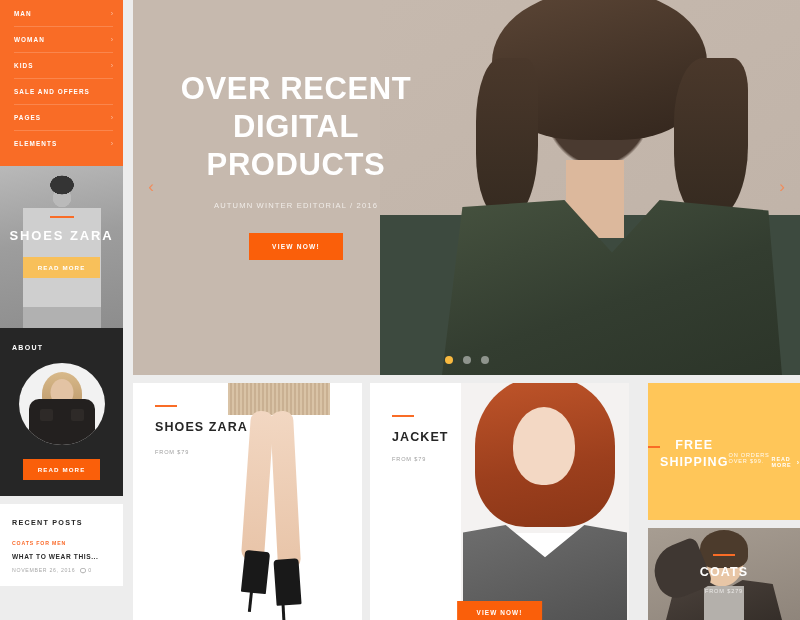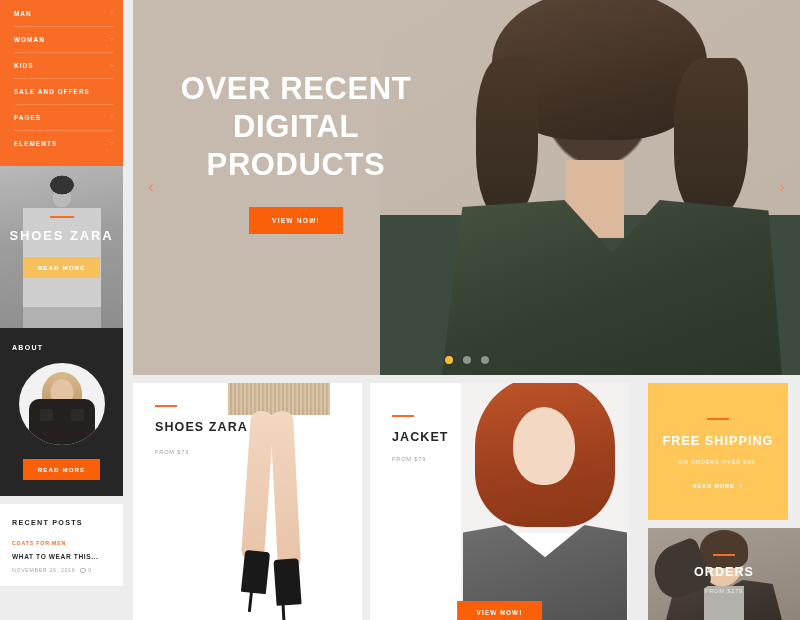--- a/index.html
+++ b/index.html
@@ -269,22 +269,22 @@
   .btn-viewnow {
     position:absolute; left:50%; transform:translateX(-50%);
     bottom:-4px; z-index:4;
     background:#fa5f0a; color:#ffffff;
     font-size:6.4px; font-weight:700; letter-spacing:1.1px;
     padding:8px 20px; border:none; cursor:pointer;
   }
 
   
   .card-ship {
-    left:515px; top:0; width:140px; height:137px;
-    background:#ffc659; display:flex; flex-direction:column;
+    left:515px; top:0; width:152px; height:137px;
+    background:#ffc659; display:flex; flex-direction:row;
     align-items:center; justify-content:center; padding-top:4px;
   }
   .card-ship .accent { background:#f96c26; margin-bottom:13px; }
   .ship-title {
     color:#ffffff; font-size:12.5px; line-height:17px; font-weight:700;
     letter-spacing:1.1px; text-align:center;
   }
   .ship-sub {
     color:#ffffff; font-size:5.6px; letter-spacing:.8px;
     margin-top:9px; opacity:.92;
@@ -404,20 +404,21 @@
     <div class="hero-photo">
       <div class="hairtop"></div>
       <div class="neck"></div>
       <div class="hairside"></div>
       <div class="hairside r"></div>
       <div class="cardigan"></div>
     </div>
 
     <div class="hero-content">
       <h1 class="hero-h1">OVER RECENT DIGITAL PRODUCTS</h1>
+      <div class="hero-sub">AUTUMN WINTER EDITORIAL / 2016</div>
       <div class="hero-btn-wrap">
         <button class="btn-hero">VIEW NOW!</button>
       </div>
     </div>
 
     <div class="hero-arrow prev">‹</div>
     <div class="hero-arrow next">›</div>
 
     <div class="hero-dots">
       <span class="dot active"></span>
@@ -471,18 +472,18 @@
     </article>
 
     <article class="card card-coats">
       <div class="photo">
         <div class="hair"></div>
         <div class="suit"></div>
         <div class="tee"></div>
         <div class="arm"></div>
       </div>
       <div class="accent"></div>
-      <div class="coats-title">ORDERS</div>
+      <div class="coats-title">COATS</div>
       <div class="coats-price">FROM $279</div>
     </article>
 
   </section>
 </div>
 
 </body></html>

